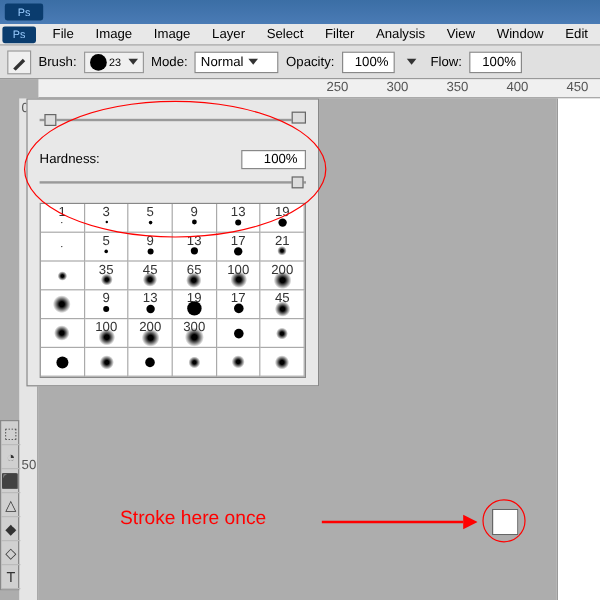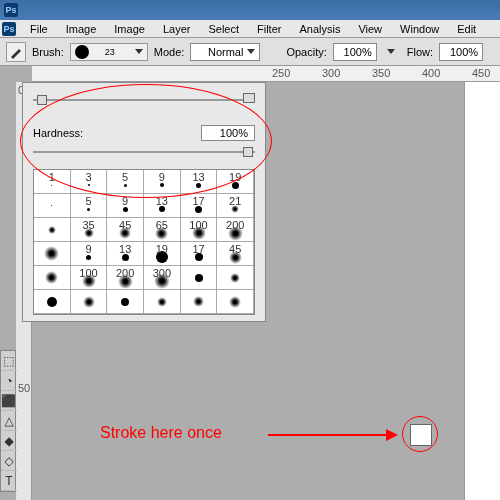--- a/index.html
+++ b/index.html
@@ -1,26 +1,26 @@
 <!DOCTYPE html>
 <html><head>
 <meta charset="utf-8">
 <style>
 *{box-sizing:border-box;margin:0;padding:0;font-family:Tahoma,Arial,sans-serif;font-size:11px}
 body{background:#adadad;width:500px;height:500px;overflow:hidden;position:relative}
 .titlebar{background:linear-gradient(#3b6ea5,#4a7bb5);color:#fff;height:20px;display:flex;align-items:center;padding:0 4px;gap:4px}
-.ps-icon{width:14px;height:14px;background:#0a3c6e;display:inline-flex;align-items:center;justify-content:center;color:#9cf;font-weight:bold;font-size:9px;border-radius:2px}
+.ps-icon{width:32px;height:14px;background:#0a3c6e;display:inline-flex;align-items:center;justify-content:center;color:#9cf;font-weight:normal;font-size:9px;border-radius:2px}
 .menubar{background:#e8e8e8;height:18px;display:flex;align-items:center;padding:0 2px;gap:2px;border-bottom:1px solid #999}
 .menubar .ps-icon{margin-right:4px}
 .mitem{padding:2px 8px;cursor:default}
 .optbar{background:#e0e0e0;height:28px;display:flex;align-items:center;padding:0 6px;gap:6px;border-bottom:1px solid #999}
 .tool-ic{width:20px;height:20px;border:1px solid #999;background:#f0f0f0;display:flex;align-items:center;justify-content:center}
-.brush-prev{display:flex;align-items:center;gap:16px;border:1px solid #999;padding:1px 4px;background:#f0f0f0}
+.brush-prev{display:flex;align-items:center;gap:2px;border:1px solid #999;padding:1px 4px;background:#f0f0f0}
 .dot23{width:14px;height:14px;background:#000;border-radius:50%}
-.sel{border:1px solid #888;background:#fff;padding:1px 4px;height:18px;display:flex;align-items:center;min-width:70px;justify-content:flex-end}
+.sel{border:1px solid #888;background:#fff;padding:1px 4px;height:18px;display:flex;align-items:center;min-width:70px;justify-content:flex-start}
 .numfield{border:1px solid #888;background:#fff;padding:1px 4px;height:18px;width:44px;display:flex;align-items:center;justify-content:flex-end}
 .caret{width:0;height:0;border-left:4px solid transparent;border-right:4px solid transparent;border-top:5px solid #333;margin-left:4px}
 .ruler-h{position:absolute;top:66px;left:32px;right:0;height:16px;background:#f0f0f0;border-bottom:1px solid #999;font-size:8px;color:#555;overflow:hidden}
 .ruler-h span{position:absolute;top:1px}
 .ruler-v{position:absolute;top:82px;left:16px;width:16px;bottom:0;background:#e5e5e5;border-right:1px solid #999;font-size:8px;color:#555}
 .ruler-v span{position:absolute;left:2px;writing-mode:horizontal-tb}
 .toolbox{position:absolute;top:350px;left:0;width:16px;display:flex;flex-direction:column;background:#d0d0d0;border:1px solid #888}
 .tbtn{width:16px;height:20px;display:flex;align-items:center;justify-content:center;border-bottom:1px solid #bbb;font-size:12px;color:#333}
 .panel{position:absolute;top:82px;left:22px;width:244px;background:#e8e8e8;border:1px solid #888;padding:8px 10px 6px}
 .row{display:flex;align-items:center;justify-content:space-between;margin-bottom:4px}
@@ -76,21 +76,21 @@
   <div class="brush-prev">
     <div class="dot23"></div>
     <span style="font-size:9px">23</span>
     <div class="caret"></div>
   </div>
   <span>Mode:</span>
   <div class="sel">
       <span>Normal</span>
       <div class="caret"></div>
     </div>
-  <span style="margin-left:20px">Opacity:</span>
+  <span style="margin-left:0">Opacity:</span>
   <div class="numfield">
       <span>100%</span>
     </div>
   <div class="caret"></div>
   <span style="margin-left:6px">Flow:</span>
   <div class="numfield">
       <span>100%</span>
     </div>
 </div>
 

